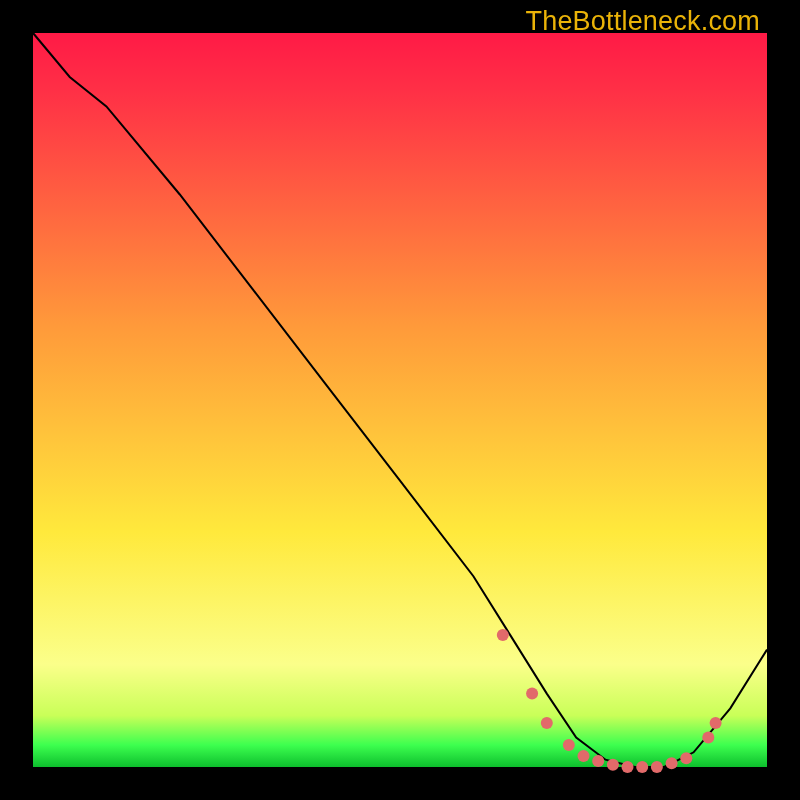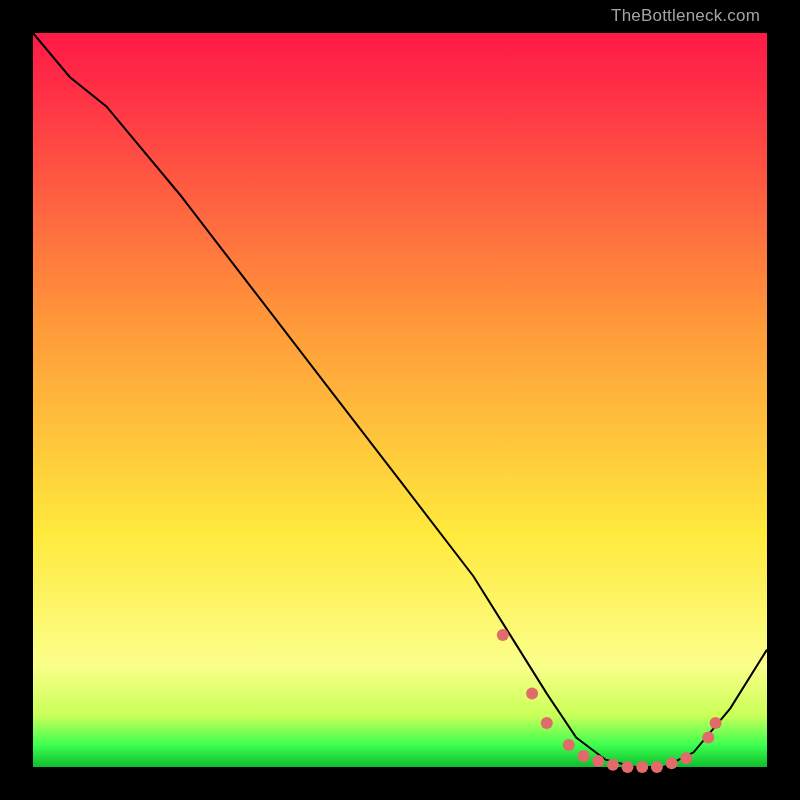--- a/index.html
+++ b/index.html
@@ -33,22 +33,22 @@
       var(--c-lightyellow) 86%,
       var(--c-yellowgreen) 93%,
       var(--c-green) 97%,
       var(--c-darkgreen) 100%
     );
   }
   .watermark {
     position: absolute;
     top: 6px;
     right: 40px;
-    color: #a3a3a3;
-    font-size: 17px;
+    color: #eab308;
+    font-size: 27px;
     letter-spacing: 0.2px;
     user-select: none;
   }
   svg.curve {
     position: absolute;
     left: 0;
     top: 0;
     width: 734px;
     height: 734px;
     overflow: visible;

